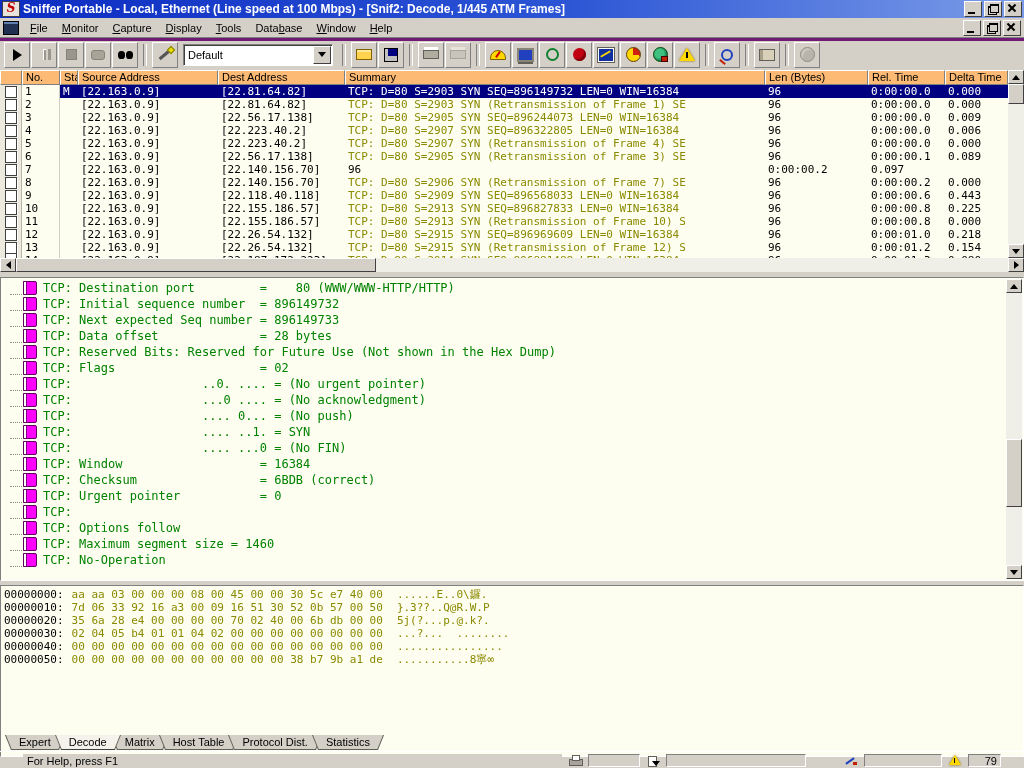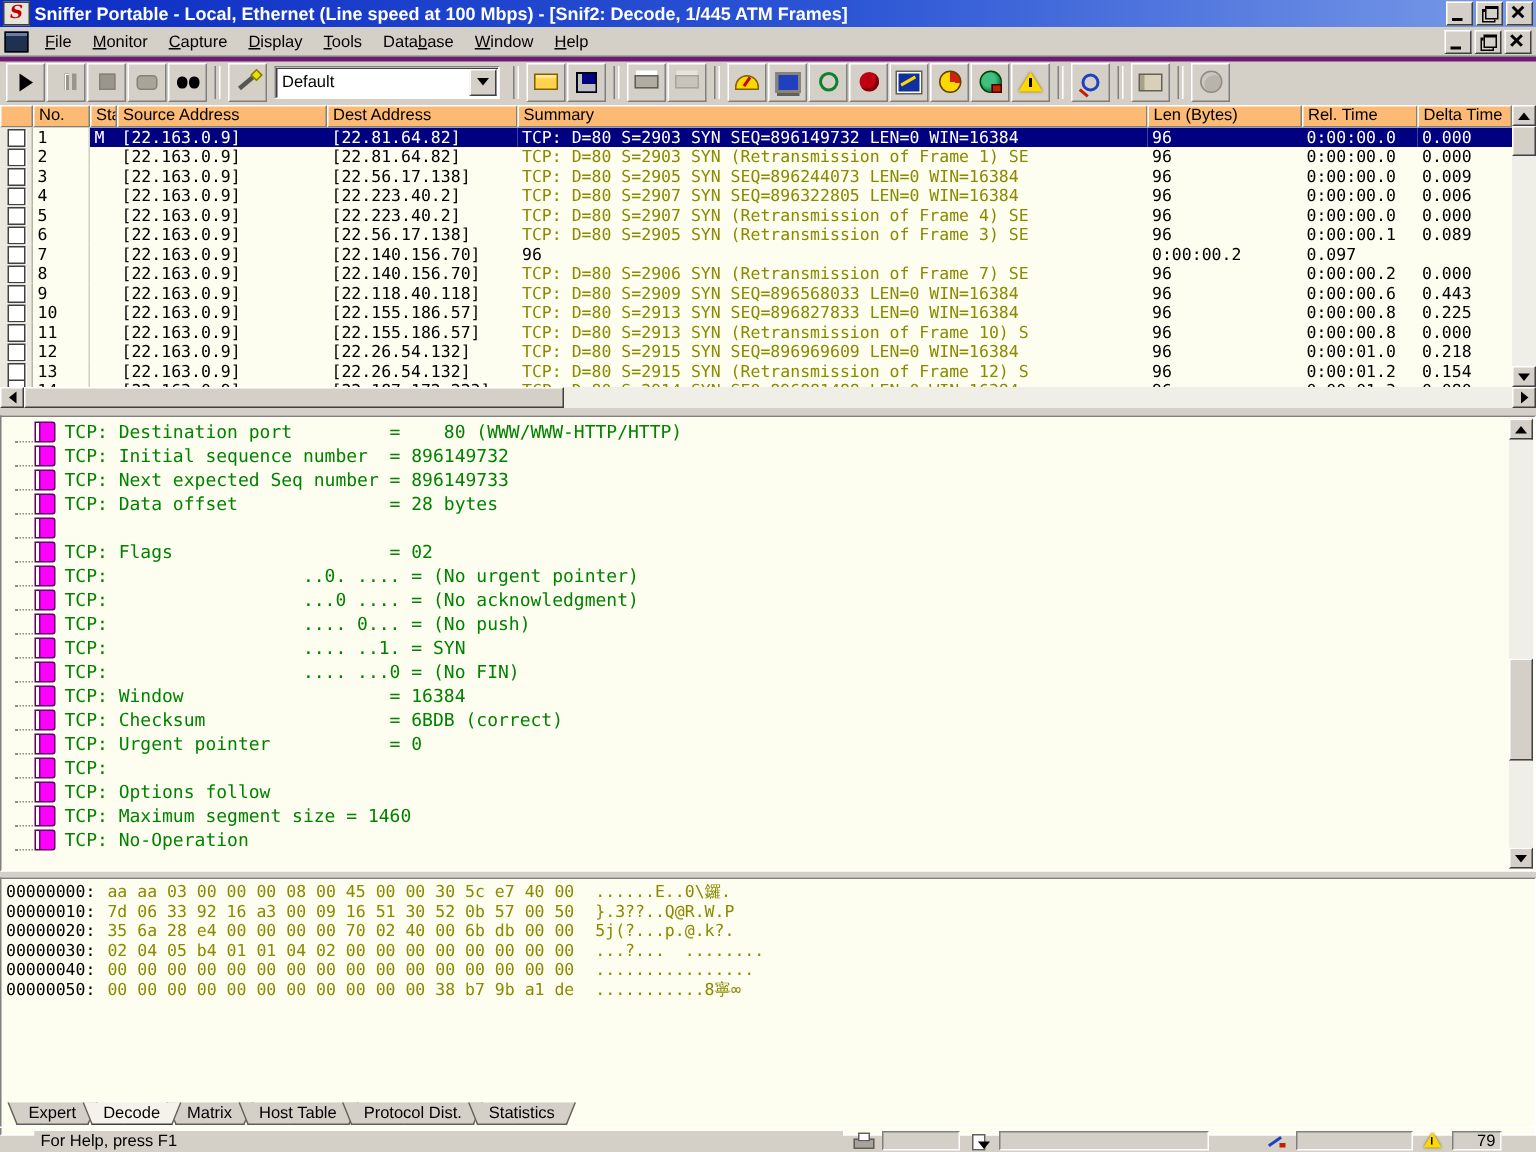--- a/index.html
+++ b/index.html
@@ -463,20 +463,21 @@
           <span class="dtext">TCP: Next expected Seq number = 896149733</span>
         </div>
         <div class="dline">
           <span class="dots"></span>
           <span class="book"></span>
           <span class="dtext">TCP: Data offset              = 28 bytes</span>
         </div>
         <div class="dline">
           <span class="dots"></span>
           <span class="book"></span>
+          <span class="dtext">TCP: Reserved Bits: Reserved for Future Use (Not shown in the Hex Dump)</span>
         </div>
         <div class="dline">
           <span class="dots"></span>
           <span class="book"></span>
           <span class="dtext">TCP: Flags                    = 02</span>
         </div>
         <div class="dline">
           <span class="dots"></span>
           <span class="book"></span>
           <span class="dtext">TCP:                  ..0. .... = (No urgent pointer)</span>

